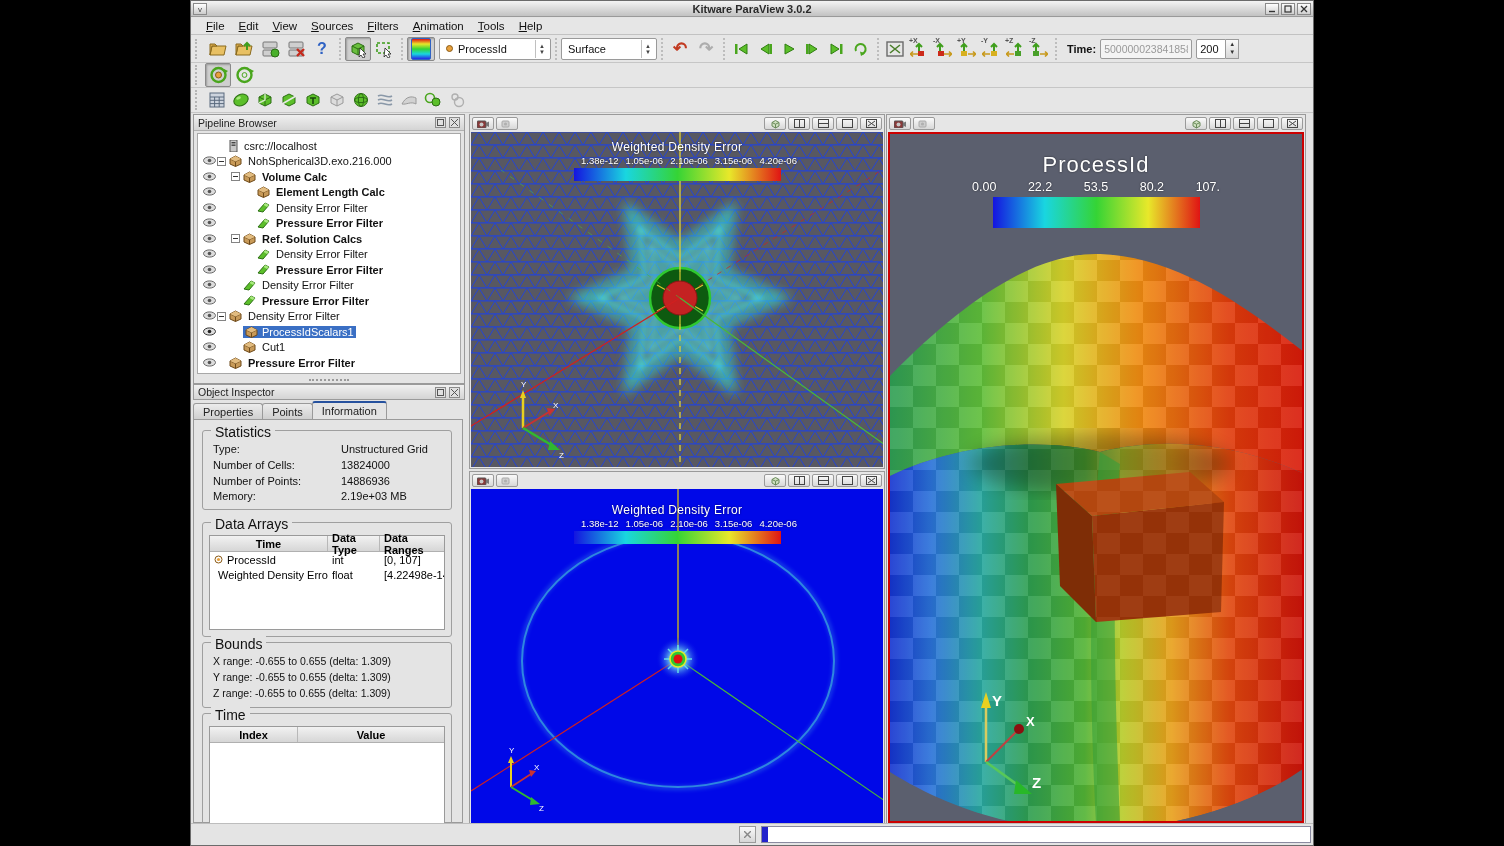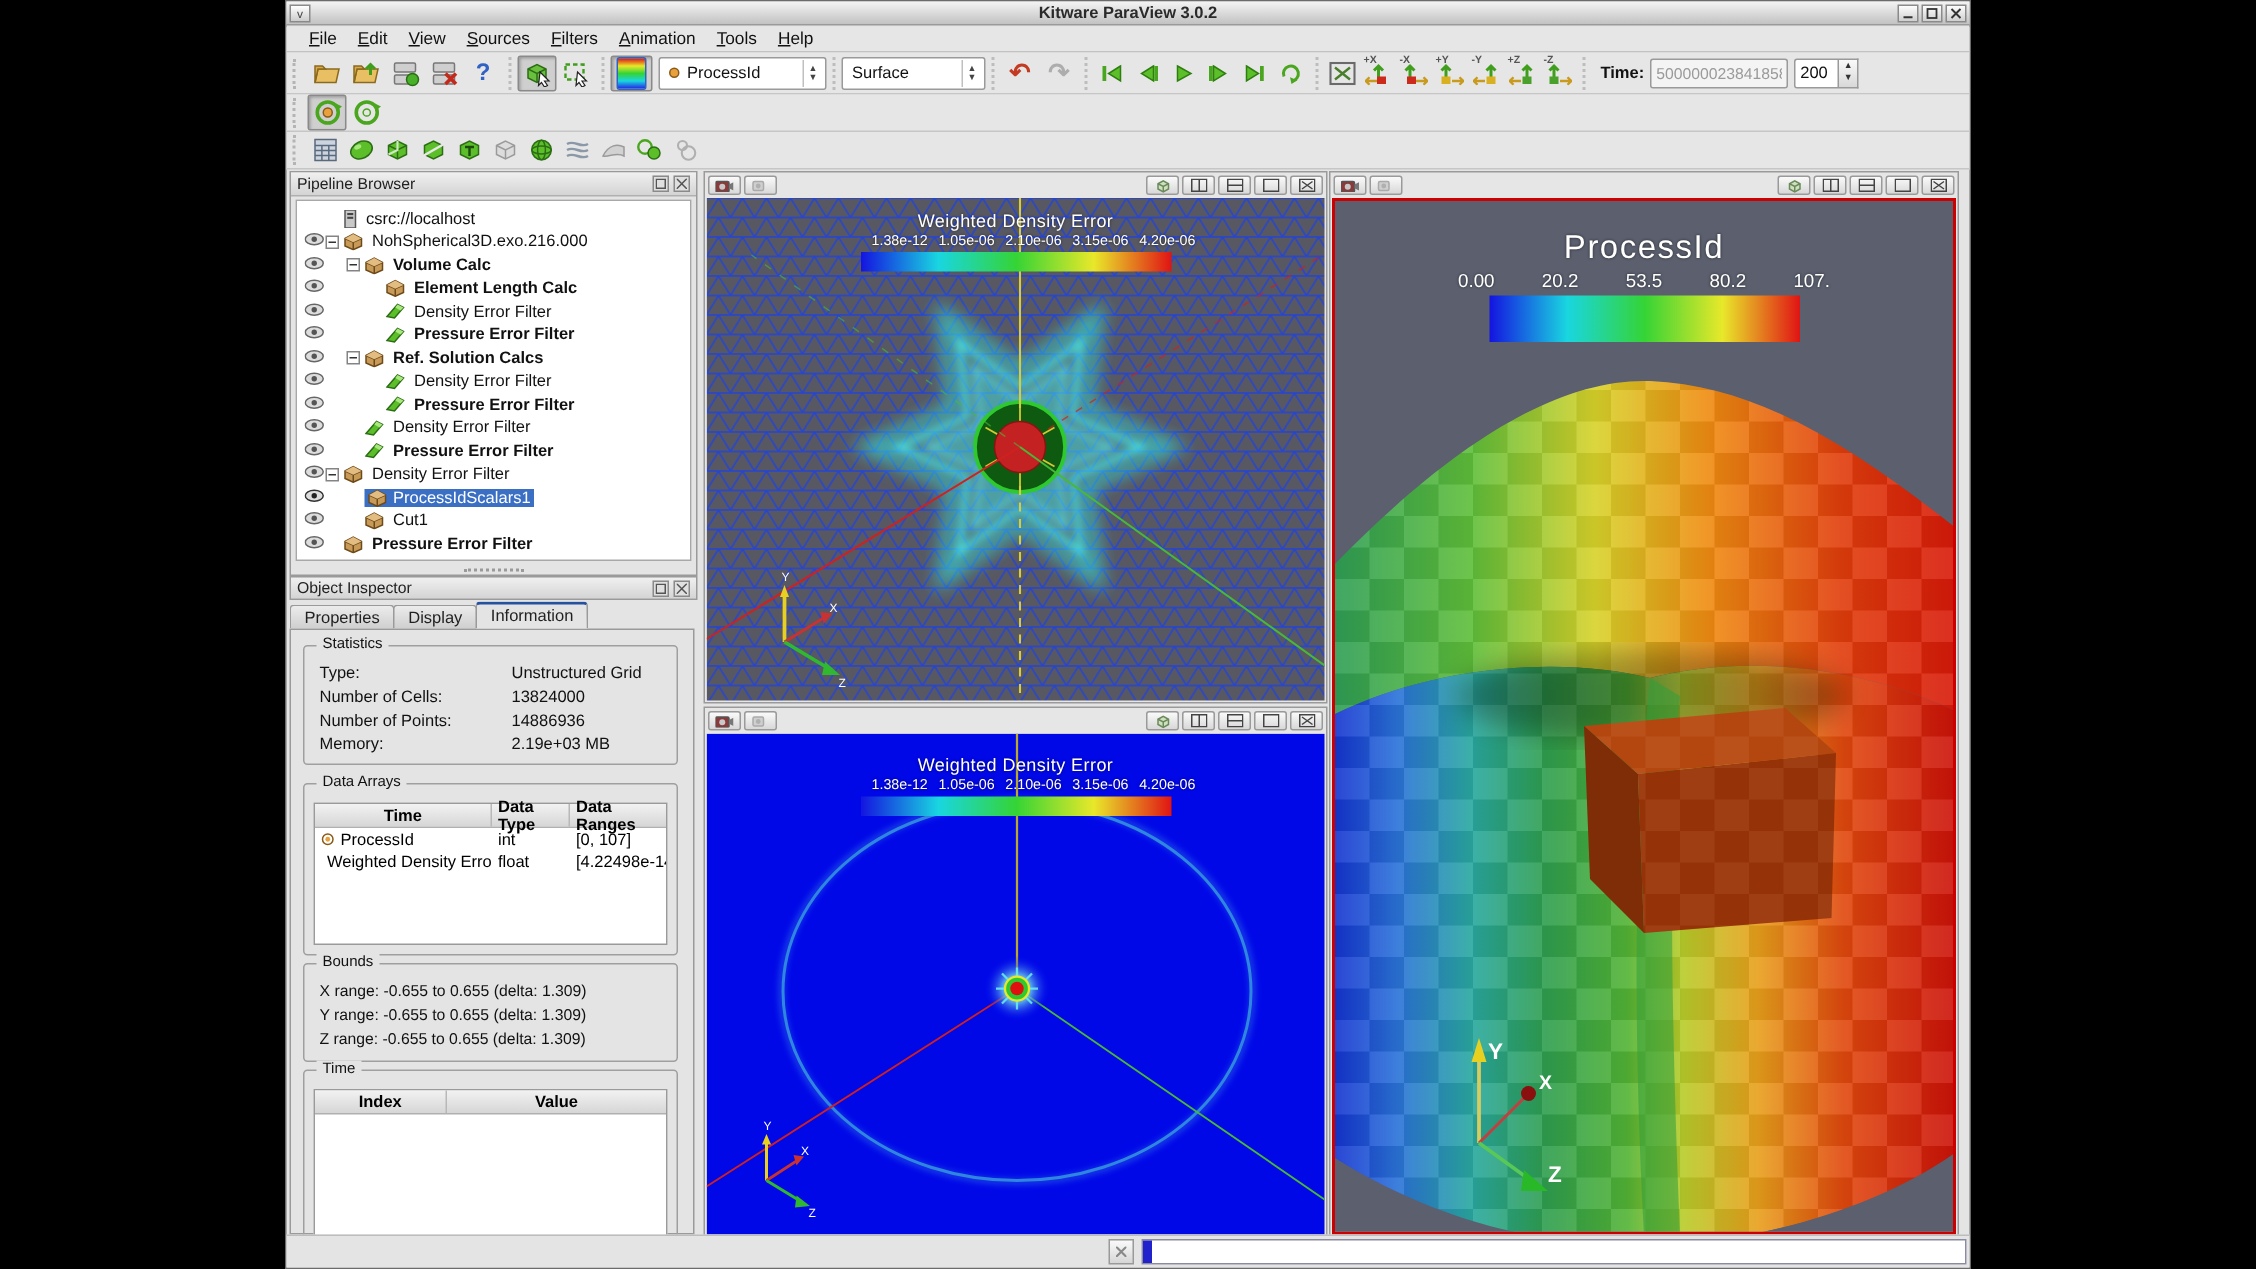--- a/index.html
+++ b/index.html
@@ -60,21 +60,21 @@
   .trow .hl { display:flex; align-items:center; padding:0 2px; }
   .trow.selected .hl { background:#3a6fc4; color:#fff; }
   .resize-dots { position:absolute; bottom:2px; left:50%; width:40px; margin-left:-20px; border-top:2px dotted #9a9a9a; }
 
   
   .tabbar { position:absolute; left:2px; top:400px; width:270px; height:18px; display:flex; align-items:flex-end; }
   .tab { height:16px; padding:0 9px; font-size:11px; color:#222; background:linear-gradient(#ececec,#cfcfcf); border:1px solid #9a9a9a; border-bottom:none; border-radius:3px 3px 0 0; margin-right:-1px; display:flex; align-items:center; }
   .tab.active { height:18px; background:#e4e4e4; border-top:2px solid #26519e; font-weight:normal; z-index:2; }
   .insp-body { position:absolute; left:2px; top:418px; width:270px; bottom:22px; background:#e4e4e4; border:1px solid #9a9a9a; border-top:1px solid #9a9a9a; }
   .group { position:absolute; left:8px; right:10px; border:1px solid #9f9f9f; border-radius:3px; }
-  .group-title { position:absolute; top:-7px; left:8px; background:#e4e4e4; padding:0 4px; font-size:10px; color:#111; }
+  .group-title { position:absolute; top:-7px; left:8px; background:#e4e4e4; padding:0 4px; font-size:14px; color:#111; }
   .stat-row { position:absolute; left:10px; right:6px; font-size:11px; color:#111; display:flex; }
   .stat-val { position:absolute; left:128px; }
   .da-table { position:absolute; left:6px; right:6px; top:12px; bottom:6px; border:1px solid #9a9a9a; background:#fff; font-size:11px; }
   .da-head { display:flex; background:linear-gradient(#f2f2f2,#d6d6d6); border-bottom:1px solid #b0b0b0; font-weight:bold; height:16px; align-items:center; }
   .da-head > div { padding:0 4px; border-right:1px solid #b8b8b8; height:100%; display:flex; align-items:center; justify-content:center; }
   .da-row { display:flex; height:15px; align-items:center; }
   .da-row > div { padding:0 4px; overflow:hidden; white-space:nowrap; }
   .c-name { width:118px; flex:0 0 118px; display:flex; align-items:center; gap:4px; }
   .c-type { width:52px; flex:0 0 52px; }
   .c-range { flex:1; }
@@ -705,21 +705,21 @@
           </span>
       </span>
     </div>
   </div>
 
   <div class="tabbar">
     <div class="tab">
         <span>Properties</span>
       </div>
     <div class="tab">
-        <span>Display</span>
+        <span>Points</span>
       </div>
     <div class="tab active">
         <span>Information</span>
       </div>
   </div>
 
   <div class="insp-body">
 
     <div class="group" style="top:10px; height:80px;">
       <span class="group-title">Statistics</span>
@@ -1118,21 +1118,21 @@
             <path d="M30,18 L46,32 L28,32 Z" fill="#28b828"></path>
           <text x="6" y="-56" fill="#fff" font-size="15" font-weight="bold" font-family="Liberation Sans">Y</text>
           <text x="40" y="-36" fill="#fff" font-size="13" font-weight="bold" font-family="Liberation Sans">X</text>
           <text x="46" y="26" fill="#fff" font-size="15" font-weight="bold" font-family="Liberation Sans">Z</text>
         </g>
       </svg>
       <div class="colorbar" style="left:50%; top:18px; transform:translateX(-50%); width:260px;">
         <div class="cb-title big">ProcessId</div>
         <div class="cb-ticks big" style="width:248px; margin:2px auto 0;">
           <span>0.00</span>
-          <span>20.2</span>
+          <span>22.2</span>
           <span>53.5</span>
           <span>80.2</span>
           <span>107.</span>
         </div>
         <div class="cb-bar" style="width:207px; height:31px; margin-top:3px;"></div>
       </div>
     </div>
   </div>
 
   <div class="statusbar">

